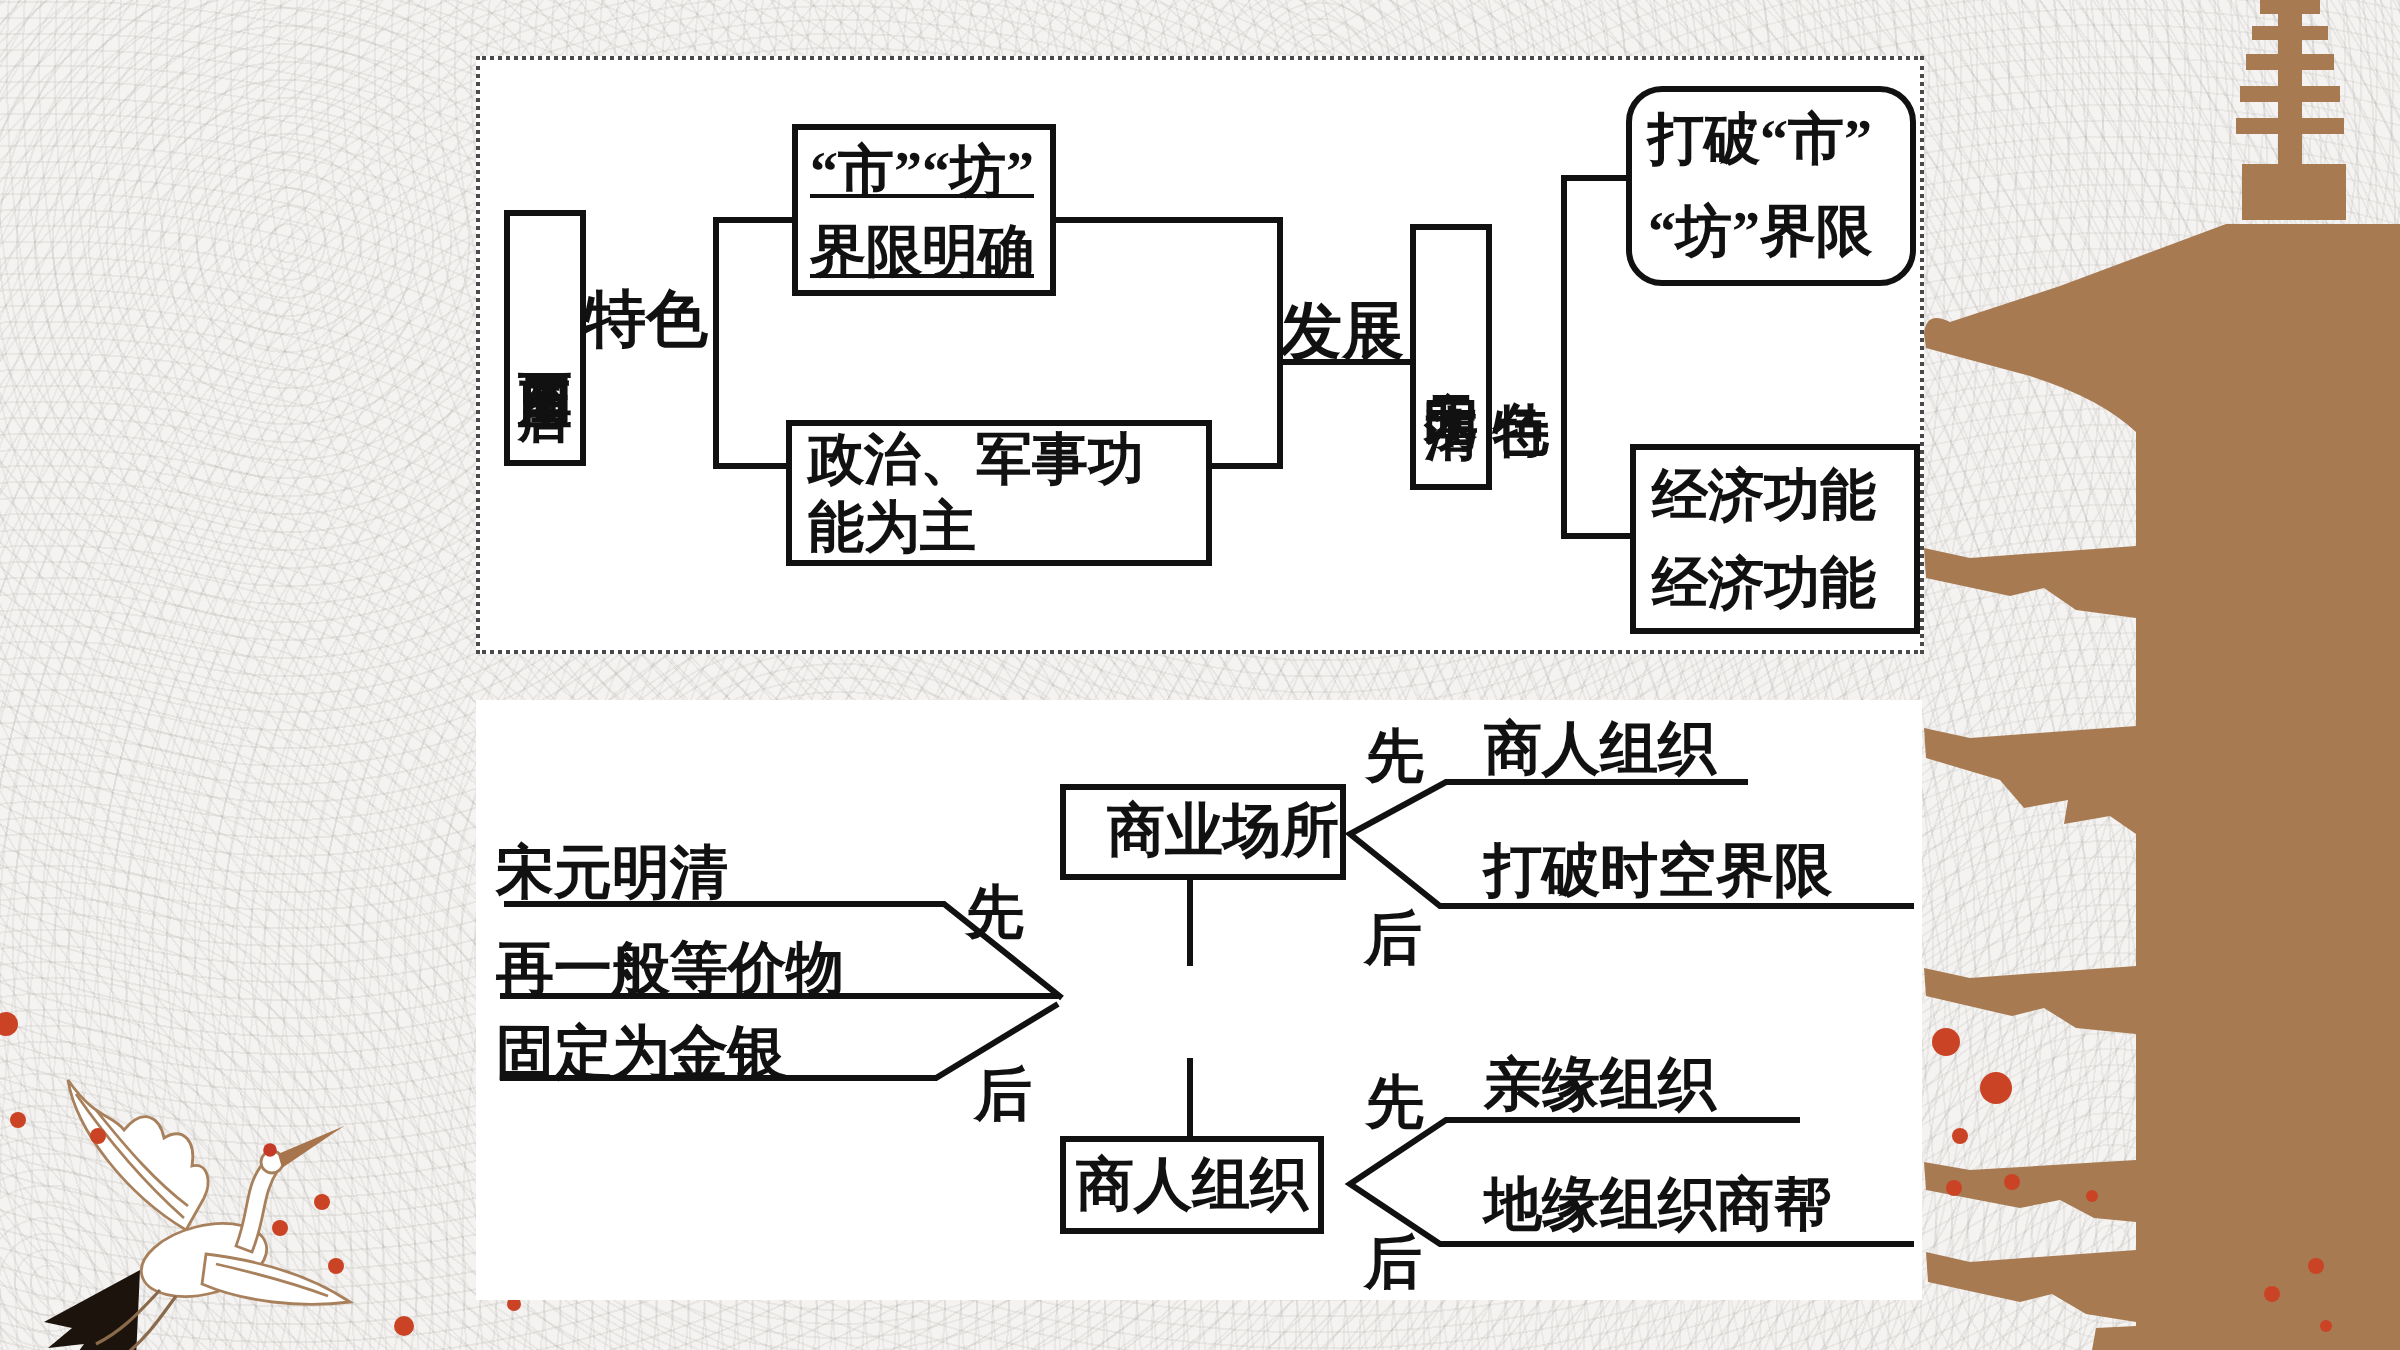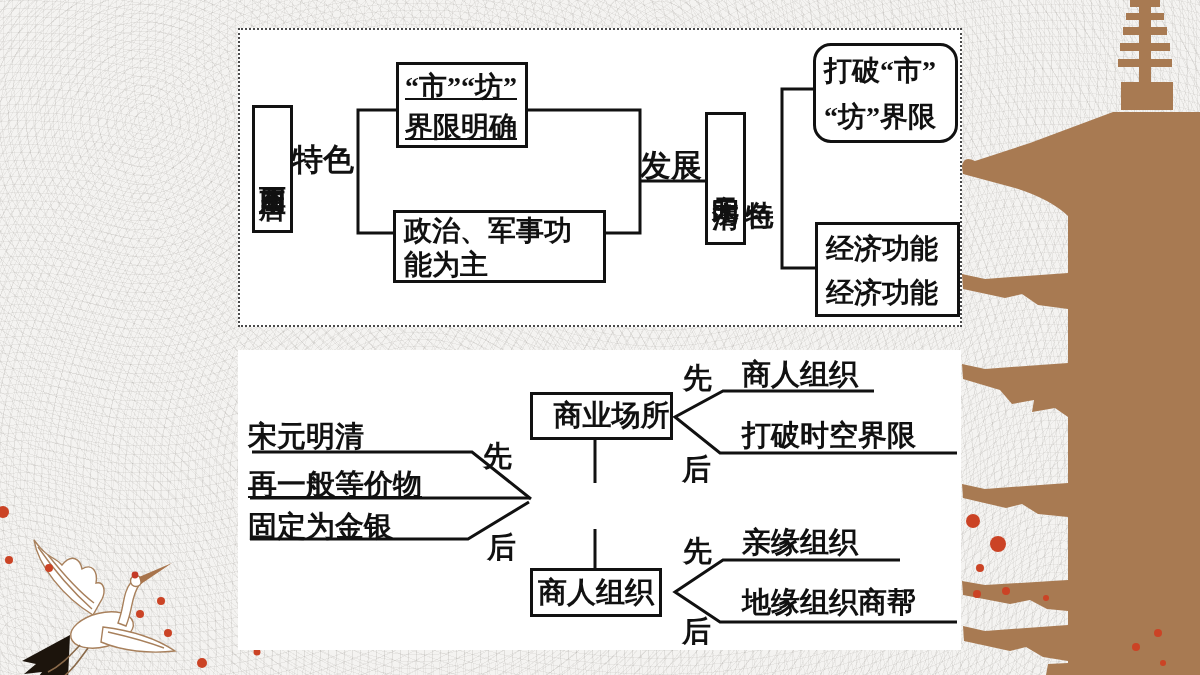--- a/index.html
+++ b/index.html
@@ -33,21 +33,21 @@
   .b-political{left:393px;top:210px;width:213px;height:73px;font-size:28px;line-height:34px;padding:1px 0 0 8px;}
   .b-break{left:813px;top:43px;width:145px;height:100px;font-size:28px;line-height:46px;padding:2px 0 0 8px;border-radius:18px;}
   .b-economic{left:815px;top:222px;width:145px;height:95px;font-size:28px;line-height:44px;padding:2px 0 4px 8px;}
   .node{position:absolute;box-sizing:border-box;border:3px solid var(--c-ink,#111);background:#fff;
         display:flex;align-items:center;justify-content:center;font-weight:700;font-size:29px;}
   .n-place{left:530px;top:392px;width:143px;height:48px;padding-left:20px;}
   .n-medium{left:530px;top:482px;width:143px;height:48px;}
   .n-merchant{left:530px;top:568px;width:132px;height:49px;}
   .t{position:absolute;font-weight:700;font-size:29px;white-space:nowrap;}
   .t-barter{left:248px;top:417px;}
-  .t-equiv{left:248px;top:465px;text-decoration:underline;}
+  .t-equiv{left:248px;top:465px;}
   .t-gold{left:248px;top:507px;}
   .t-xian1{left:483px;top:437px;}
   .t-hou1{left:487px;top:528px;}
   .t-xian2{left:683px;top:359px;}
   .t-early1{left:742px;top:355px;}
   .t-late1{left:742px;top:416px;}
   .t-hou2{left:682px;top:450px;}
   .t-xian3{left:683px;top:532px;}
   .t-early2{left:742px;top:523px;}
   .t-late2{left:742px;top:583px;}

